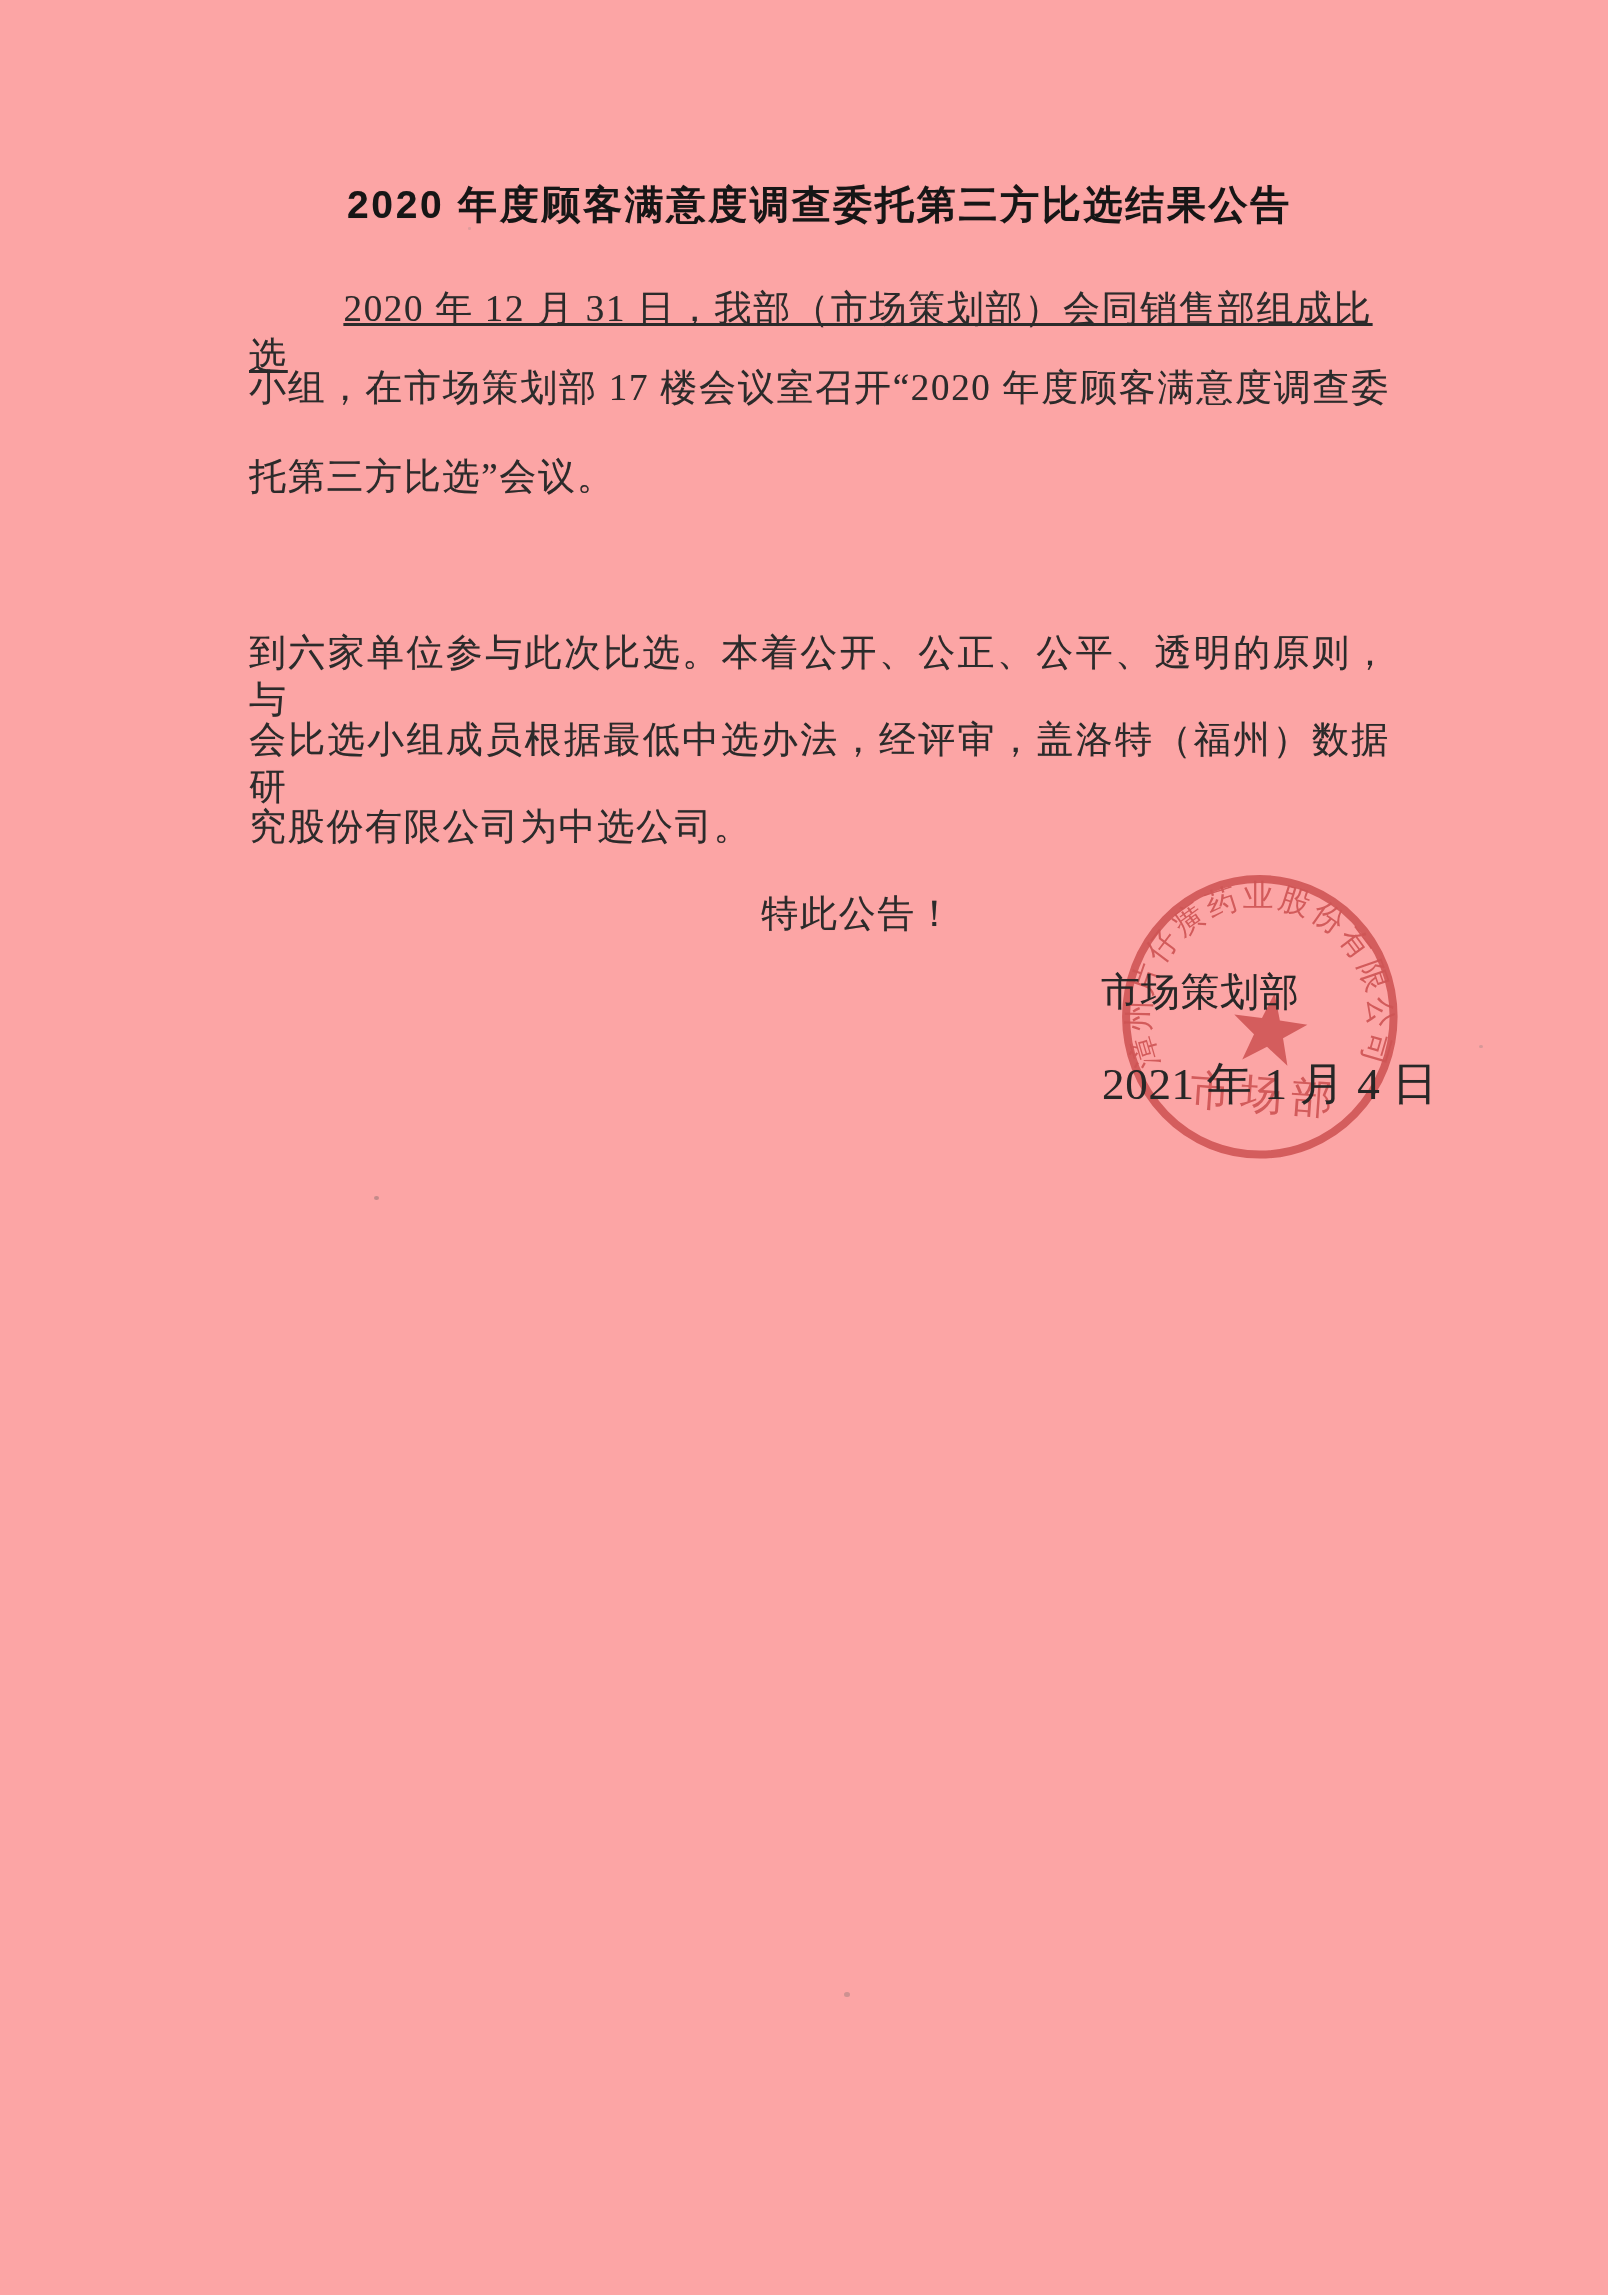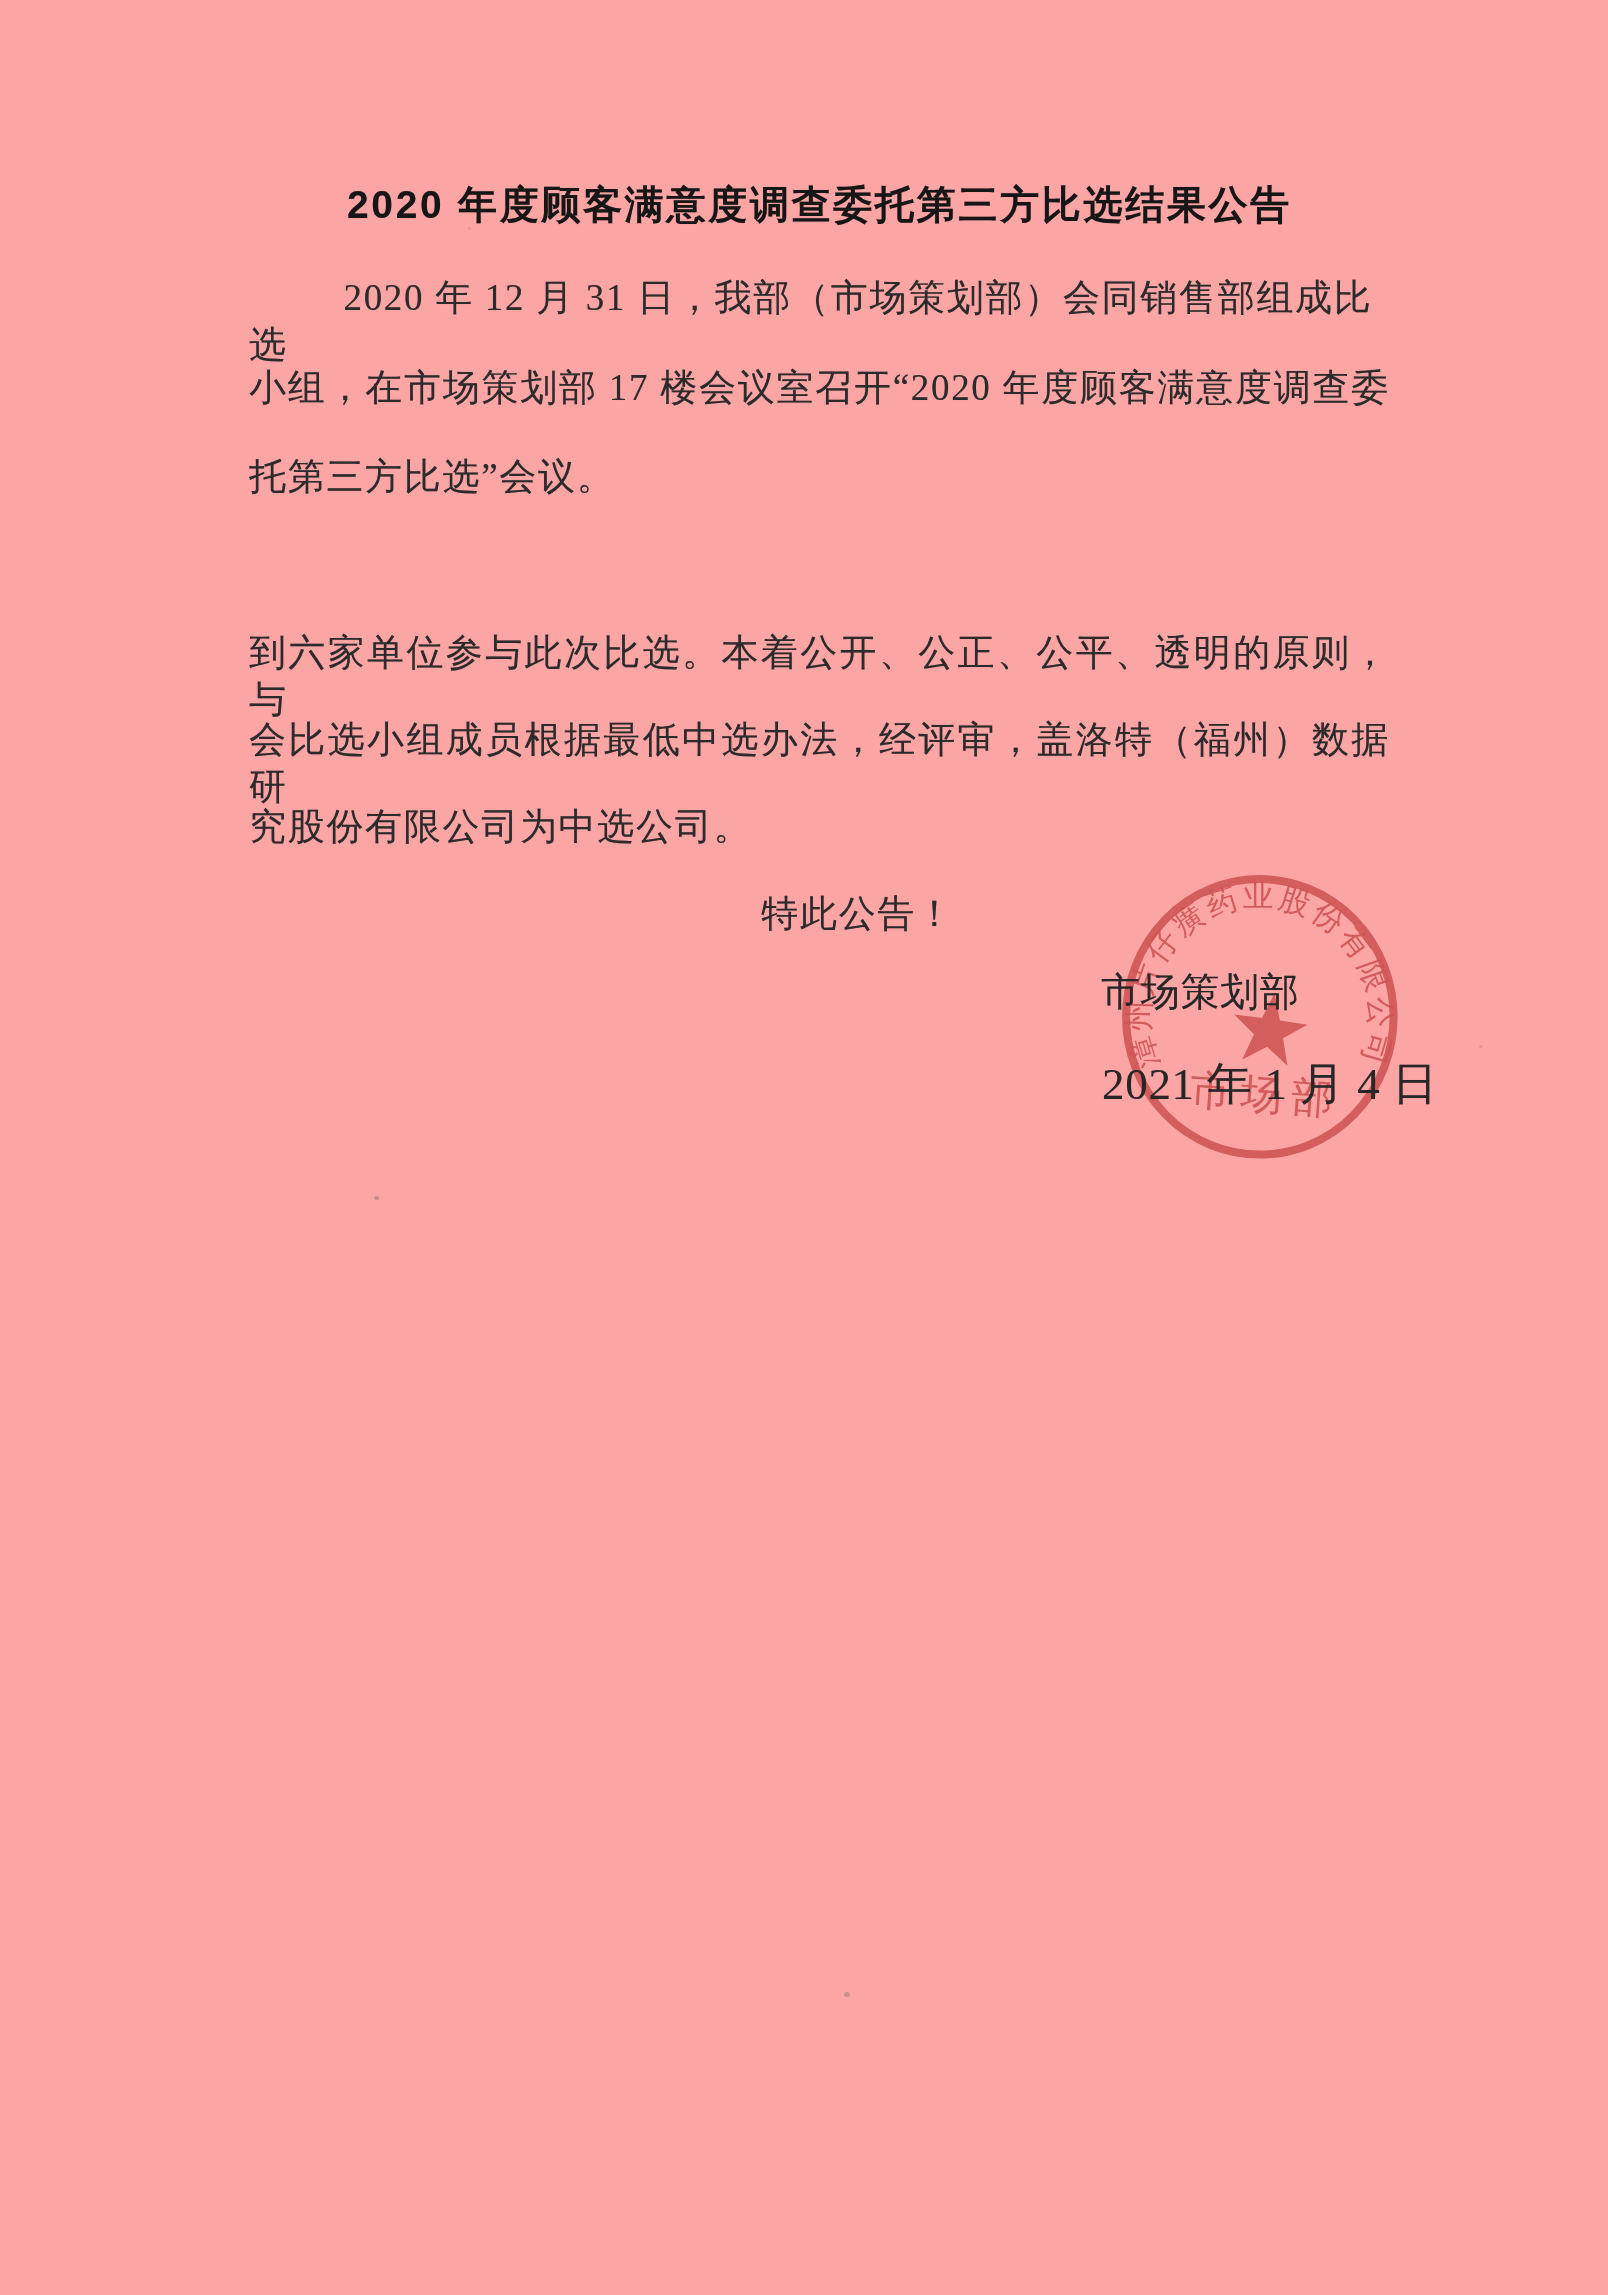--- a/index.html
+++ b/index.html
@@ -38,21 +38,21 @@
     text-shadow: 0 0 0.7px rgba(0,0,0,0.3);
     white-space: nowrap;
   }
   .line.justify {
     white-space: normal;
     text-align: justify;
     text-align-last: justify;
     text-justify: inter-character;
   }
   .line.indent { text-indent: 77px; text-align: center; }
-  .l-p1-1 { top: 274px; }
+  .l-p1-1 { top: 285px; text-decoration: underline; }
   .l-p1-2 { top: 364px; }
   .l-p1-3 { top: 453px; }
   .l-p2-1 { top: 541px; }
   .l-p2-2 { top: 629px; }
   .l-p2-3 { top: 716px; }
   .l-p2-4 { top: 803px; }
   .l-closing { top: 890px; }
   .sig-dept {
     position: absolute;
     left: 1101px;

